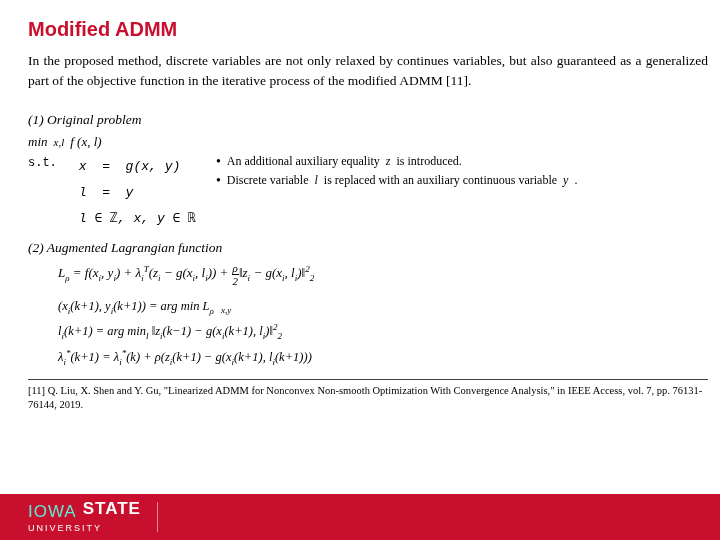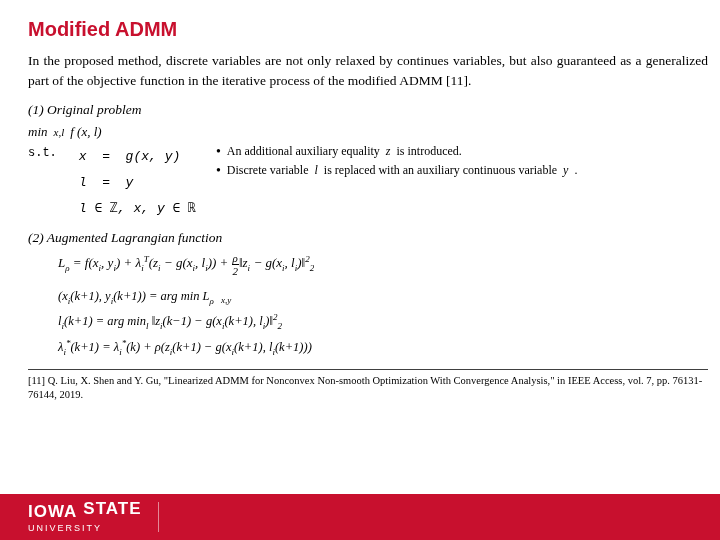--- a/index.html
+++ b/index.html
@@ -24,21 +24,21 @@
       font-size: 20px;
       font-weight: bold;
       font-family: Arial, sans-serif;
       margin-bottom: 10px;
     }
 
     .intro-text {
       font-size: 13.5px;
       line-height: 1.5;
       text-align: justify;
-      margin-bottom: 10px;
+      margin-bottom: 20px;
     }
 
     .section-label {
       font-size: 13.5px;
       margin-bottom: 6px;
       font-style: italic;
     }
 
     .bullet-point {
       display: flex;
@@ -91,23 +91,23 @@
       height: 46px;
       display: flex;
       align-items: center;
       padding: 0 28px;
       gap: 16px;
       flex-shrink: 0;
     }
 
     .footer-logo-iowa {
       font-family: Arial, sans-serif;
-      font-weight: 700;
+      font-weight: 400;
       font-size: 17px;
-      color: #ffffff;
+      color: #5eead4;
       letter-spacing: 1px;
     }
 
     .footer-logo-state {
       font-family: Arial, sans-serif;
       font-weight: 900;
       font-size: 17px;
       color: #fff;
       letter-spacing: 1px;
       margin-top: -3px;

